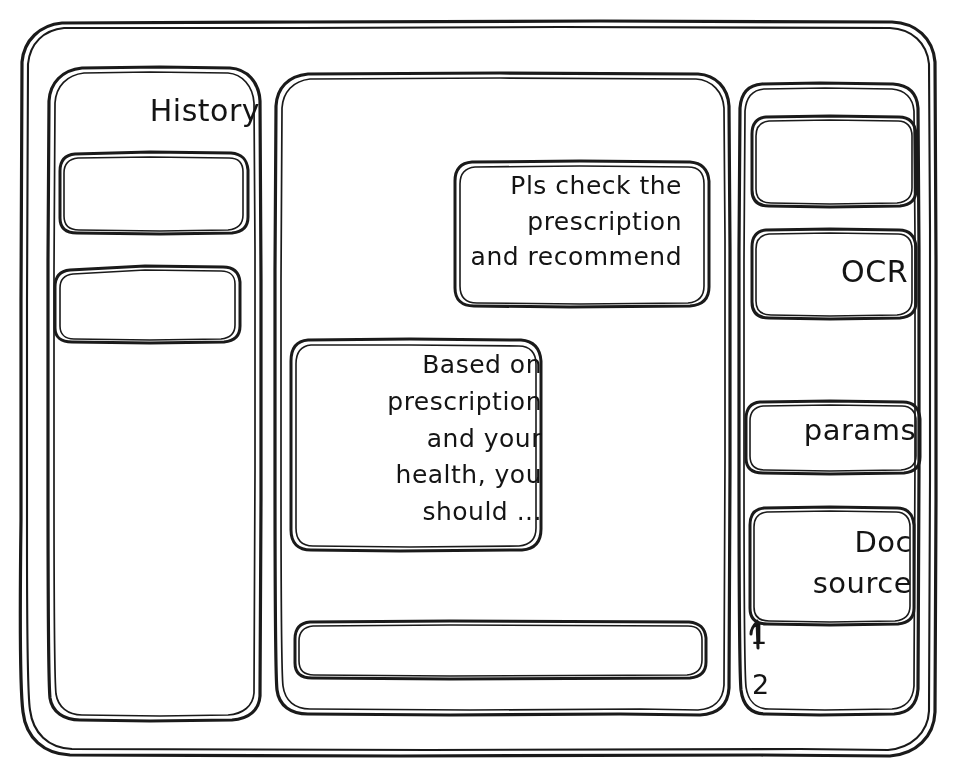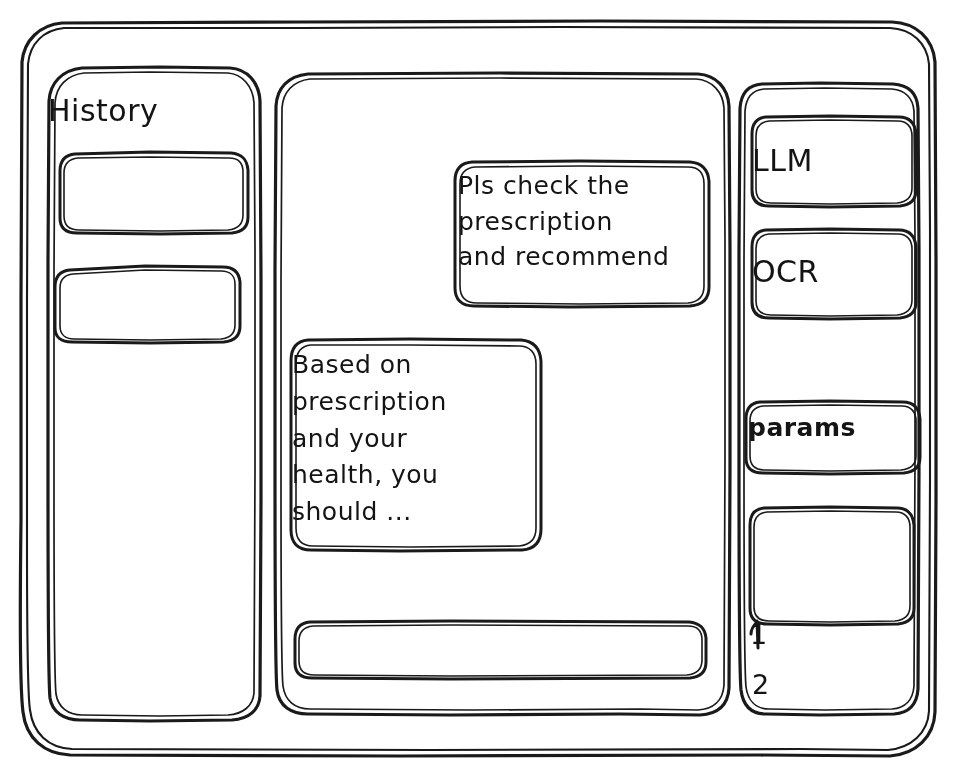--- a/index.html
+++ b/index.html
@@ -33,21 +33,21 @@
   }
   #sketch path, #sketch rect {
     fill: none;
     stroke: #1a1a1a;
     stroke-linecap: round;
     stroke-linejoin: round;
   }
 
   .lbl {
     position: absolute;
-    text-align: left;
+    text-align: right;
     color: #141414;
     font-family: "DejaVu Sans", sans-serif;
     letter-spacing: 0.5px;
     white-space: pre-line;
     line-height: 1.28;
     user-select: none;
   }
 
   
   #history-title {
@@ -69,22 +69,21 @@
   #tool-llm-label {
     left: 752px; top: 142px; width: 164px;
     font-size: 30px;
   }
   #tool-ocr-label {
     left: 752px; top: 253px; width: 156px;
     font-size: 30px;
   }
   #tool-params-label {
     left: 748px; top: 412px; width: 168px;
-    font-size: 25px;
-    font-weight: bold;
+    font-size: 29px;
   }
   #tool-doc-label {
     left: 752px; top: 522px; width: 160px;
     font-size: 29px; line-height: 1.42;
   }
   #doc-item-1 {
     left: 750px; top: 618px; width: 40px;
     font-size: 27px; text-align: left;
   }
   #doc-item-2 {
@@ -258,26 +257,27 @@
   <div class="lbl" id="user-bubble-text">Pls check the
 prescription
 and recommend</div>
 
   <div class="lbl" id="agent-bubble-text">Based on
 prescription
 and your
 health, you
 should ...</div>
 
-  <div class="lbl" id="tool-llm-label">LLM</div>
 
   <div class="lbl" id="tool-ocr-label">OCR</div>
 
   <div class="lbl" id="tool-params-label">params</div>
 
+  <div class="lbl" id="tool-doc-label">Doc
+source</div>
 
   <div class="lbl" id="doc-item-1">1</div>
 
   <div class="lbl" id="doc-item-2">2</div>
 
   <div class="hit" style="left:60px;  top:152px; width:188px; height:82px;"></div>
   <div class="hit" style="left:55px;  top:266px; width:185px; height:77px;"></div>
 
   <div class="hit" style="left:455px; top:161px; width:254px; height:146px;"></div>
   <div class="hit" style="left:291px; top:339px; width:250px; height:212px;"></div>

